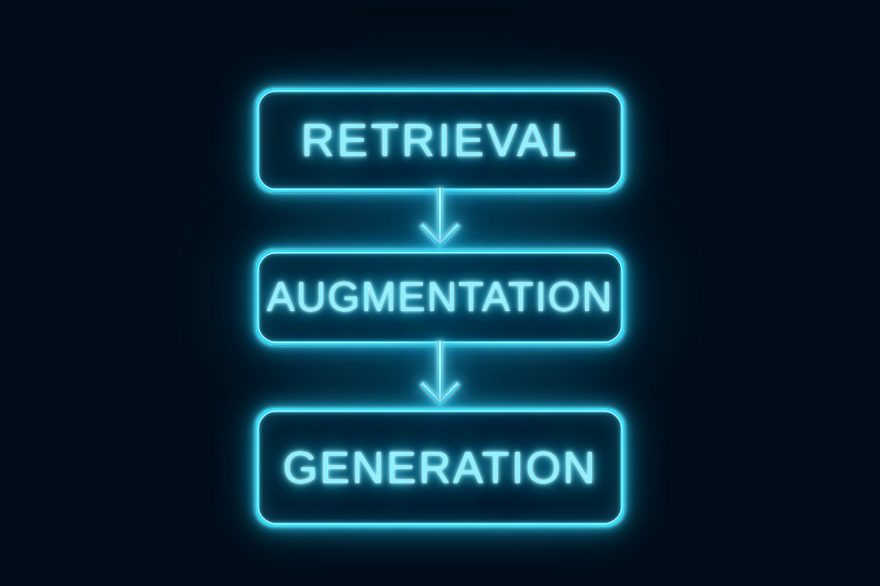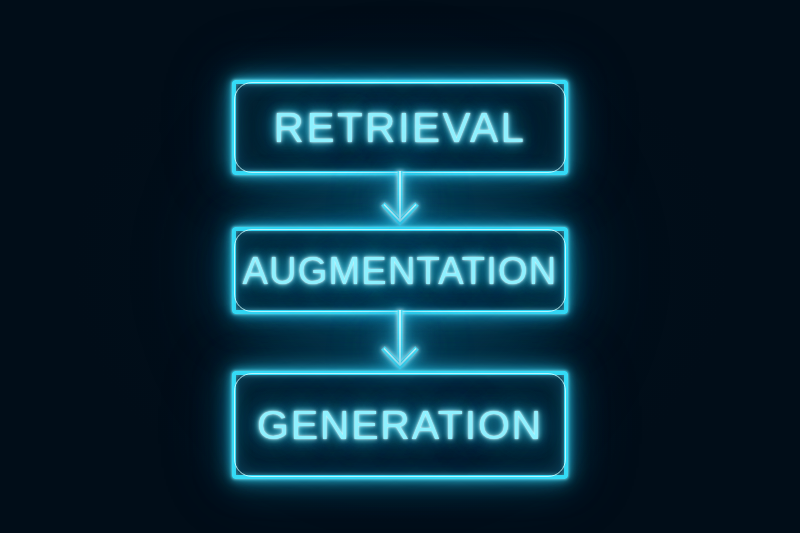--- a/index.html
+++ b/index.html
@@ -52,21 +52,21 @@
     top: 80px;
     width: 336px;
   }
 
   
   .neon-box {
     position: relative;
     box-sizing: border-box;
     width: 336px;
     border: 4px solid #35dcf7;
-    border-radius: 3px;
+    border-radius: 17px;
     background: rgba(6, 37, 53, 0.62);
     display: flex;
     align-items: center;
     justify-content: center;
     box-shadow:
       0 0 3px rgba(140, 243, 255, 0.95),
       0 0 9px rgba(47, 214, 245, 0.85),
       0 0 20px rgba(37, 190, 226, 0.60),
       0 0 38px rgba(26, 150, 190, 0.40),
       0 0 70px rgba(18, 110, 150, 0.26),

